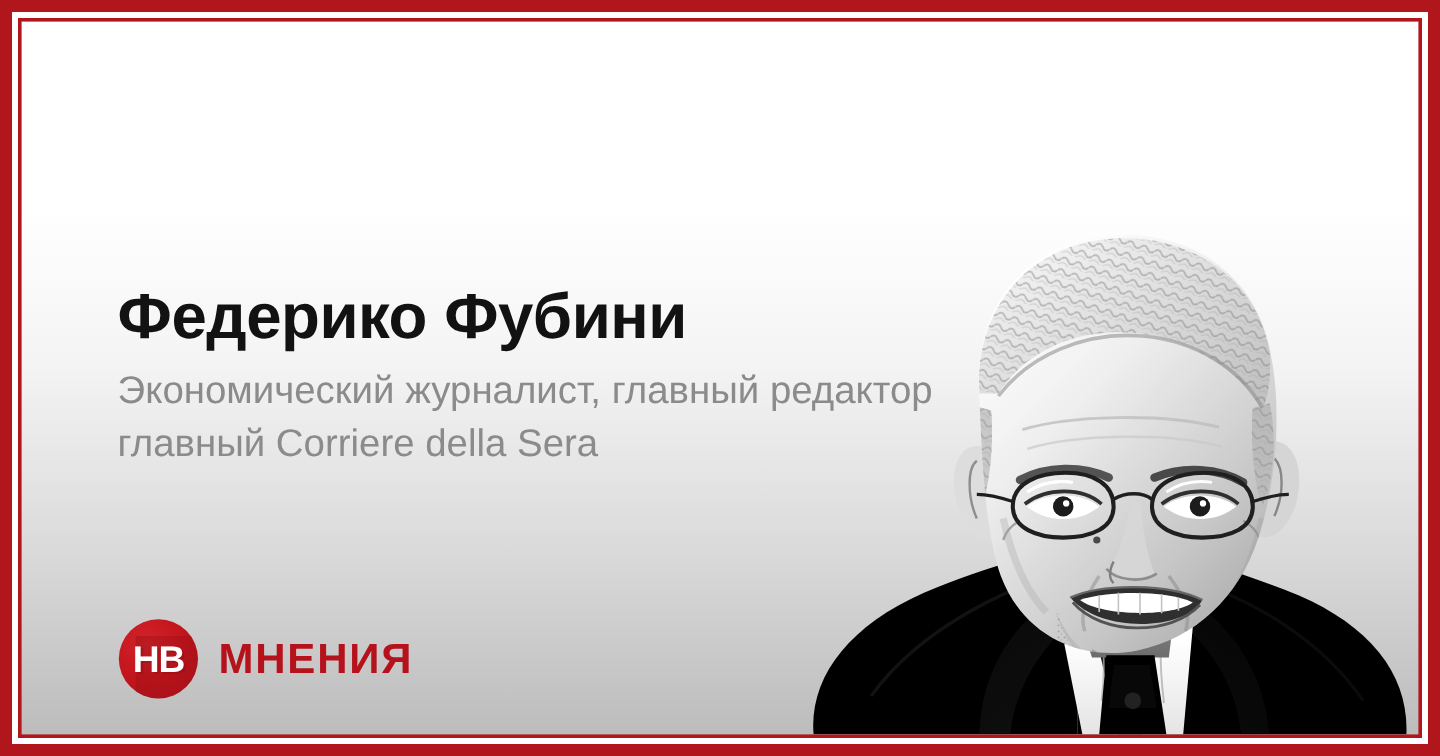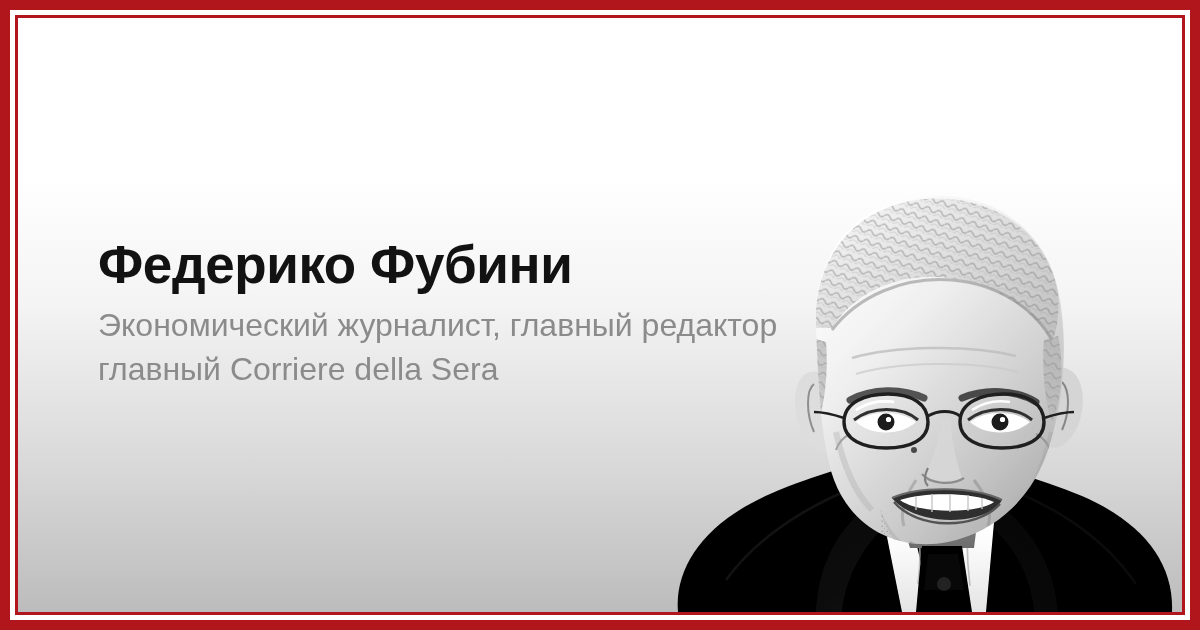--- a/index.html
+++ b/index.html
@@ -345,15 +345,21 @@
           <path d="M306 260 C318 252 332 250 344 252" stroke="#ffffff" stroke-width="2.4" opacity="0.65"></path>
         </g>
       </svg>
     </div>
 
     <div class="text-block">
       <h1 class="person-name">Федерико Фубини</h1>
       <p class="person-role">Экономический журналист, главный редактор главный Corriere della Sera</p>
     </div>
 
+    <div class="brand">
+      <span class="brand-mark">
+        <span class="brand-mark-letters">НВ</span>
+      </span>
+      <span class="brand-word">МНЕНИЯ</span>
+    </div>
 
   </div>
 </div>
 
 </body></html>

